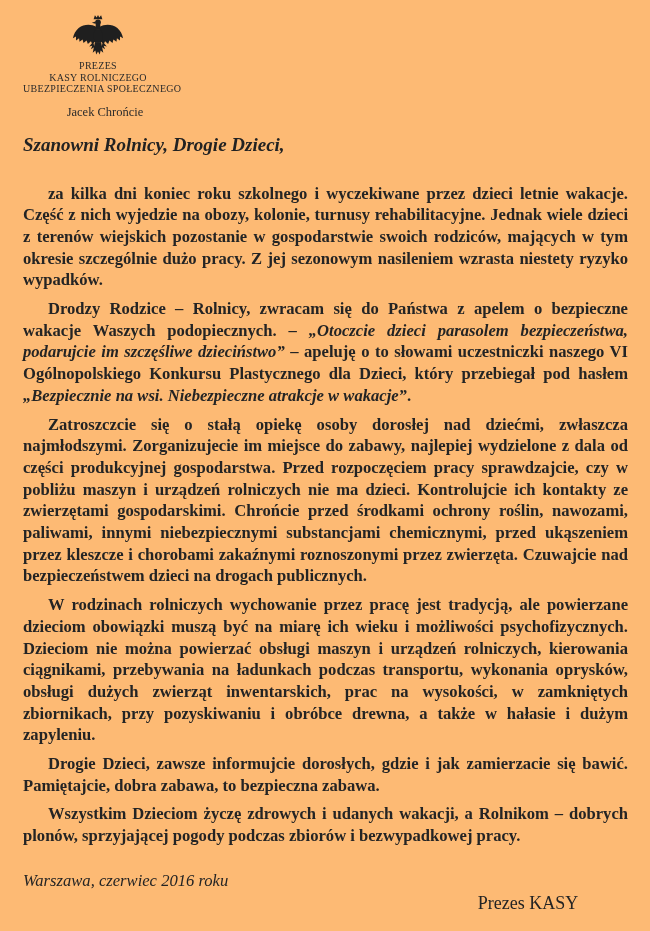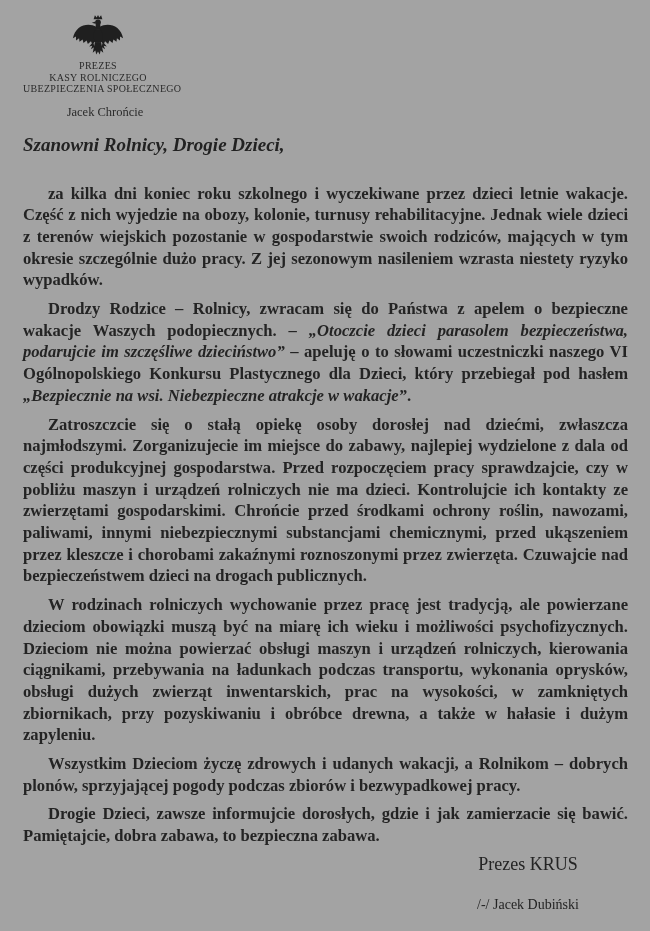--- a/index.html
+++ b/index.html
@@ -6,21 +6,21 @@
     margin: 0;
     padding: 0;
     background: #ffffff;
   }
   .page {
     position: relative;
     width: 650px;
     height: 931px;
     box-sizing: border-box;
     padding: 14px 22px 0 23px;
-    background: #a3a3a3;
+    background: #fdba74;
     color: #242424;
     font-family: "Liberation Serif", "DejaVu Serif", serif;
     overflow: hidden;
   }
   
   .letterhead {
     width: 150px;
     text-align: center;
   }
   .eagle {
@@ -127,24 +127,25 @@
 
   <div class="letter-body">
     <p><span>za kilka dni koniec roku szkolnego i wyczekiwane przez dzieci letnie wakacje. Część z nich wyjedzie na obozy, kolonie, turnusy rehabilitacyjne. Jednak wiele dzieci z terenów wiejskich pozostanie w gospodarstwie swoich rodziców, mających w tym okresie szczególnie dużo pracy. Z jej sezonowym nasileniem wzrasta niestety ryzyko wypadków.</span></p>
 
     <p><span>Drodzy Rodzice – Rolnicy, zwracam się do Państwa z apelem o bezpieczne wakacje Waszych podopiecznych. – </span><span class="it">„Otoczcie dzieci parasolem bezpieczeństwa, podarujcie im szczęśliwe dzieciństwo”</span><span> – apeluję o to słowami uczestniczki naszego VI Ogólnopolskiego Konkursu Plastycznego dla Dzieci, który przebiegał pod hasłem </span><span class="it">„Bezpiecznie na wsi. Niebezpieczne atrakcje w wakacje”</span><span>.</span></p>
 
     <p><span>Zatroszczcie się o stałą opiekę osoby dorosłej nad dziećmi, zwłaszcza najmłodszymi. Zorganizujecie im miejsce do zabawy, najlepiej wydzielone z dala od części produkcyjnej gospodarstwa. Przed rozpoczęciem pracy sprawdzajcie, czy w pobliżu maszyn i urządzeń rolniczych nie ma dzieci. Kontrolujcie ich kontakty ze zwierzętami gospodarskimi. Chrońcie przed środkami ochrony roślin, nawozami, paliwami, innymi niebezpiecznymi substancjami chemicznymi, przed ukąszeniem przez kleszcze i chorobami zakaźnymi roznoszonymi przez zwierzęta. Czuwajcie nad bezpieczeństwem dzieci na drogach publicznych.</span></p>
 
     <p><span>W rodzinach rolniczych wychowanie przez pracę jest tradycją, ale powierzane dzieciom obowiązki muszą być na miarę ich wieku i możliwości psychofizycznych. Dzieciom nie można powierzać obsługi maszyn i urządzeń rolniczych, kierowania ciągnikami, przebywania na ładunkach podczas transportu, wykonania oprysków, obsługi dużych zwierząt inwentarskich, prac na wysokości, w zamkniętych zbiornikach, przy pozyskiwaniu i obróbce drewna, a także w hałasie i dużym zapyleniu.</span></p>
 
+    <p><span>Drogie Dzieci, zawsze informujcie dorosłych, gdzie i jak zamierzacie się bawić. Pamiętajcie, dobra zabawa, to bezpieczna zabawa.</span></p>
+
     <p><span>Wszystkim Dzieciom życzę zdrowych i udanych wakacji, a Rolnikom – dobrych plonów, sprzyjającej pogody podczas zbiorów i bezwypadkowej pracy.</span></p>
-
-    <p><span>Drogie Dzieci, zawsze informujcie dorosłych, gdzie i jak zamierzacie się bawić. Pamiętajcie, dobra zabawa, to bezpieczna zabawa.</span></p>
   </div>
 
+  <div class="dateline">Warszawa, czerwiec 2016 roku</div>
 
   <div class="sig-block">
-    <div class="sig-title">Prezes KRUS</div>
+    <div class="sig-title">Prezes KASY</div>
     <div class="sig-name">/-/ Jacek Dubiński</div>
   </div>
 
 </div>
 
 </body></html>

